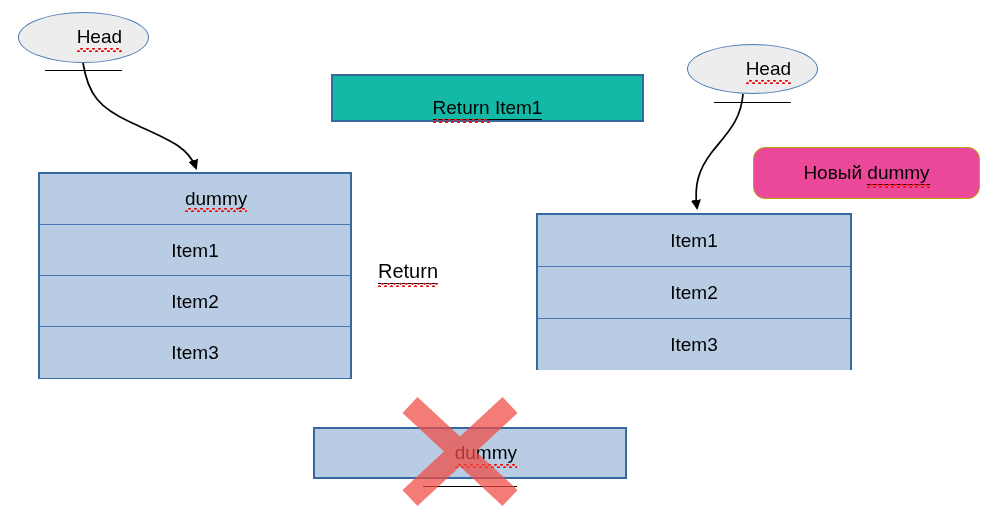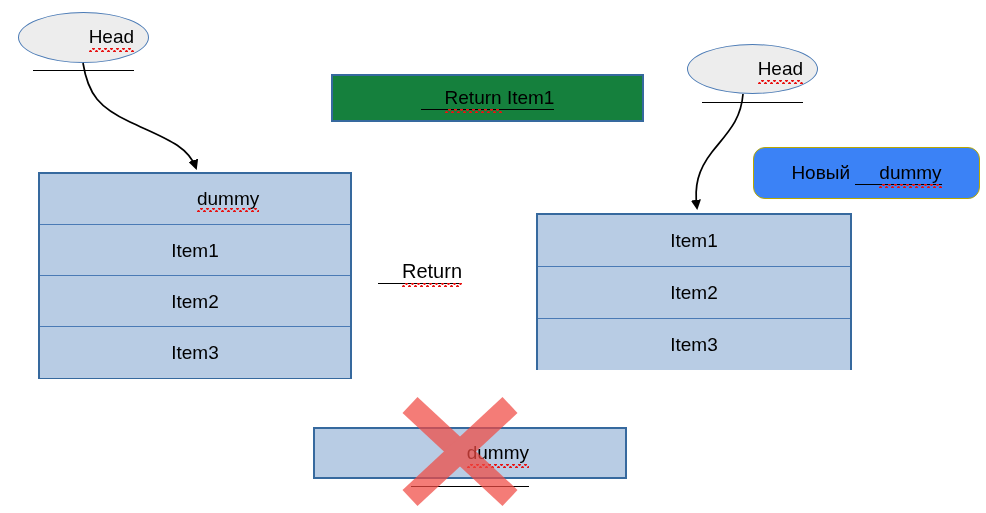--- a/index.html
+++ b/index.html
@@ -44,57 +44,56 @@
   .box {
     position: absolute;
     box-sizing: border-box;
     border: 2px solid #36699e;
     display: flex;
     align-items: center;
     justify-content: center;
     font-size: 19px;
     color: #000;
   }
-  .box-return { background: #15803d; }
+  .box-return { background: #14b8a6; align-items: flex-end; }
   .box-dummy-del { background: #b8cce4; }
 
   
   .ellipse {
     position: absolute;
     box-sizing: border-box;
     border: 1.5px solid #4a7ab5;
     border-radius: 50%;
     background: #ededed;
     display: flex;
     align-items: center;
     justify-content: center;
     font-size: 19px;
     color: #000;
   }
 
   
   .callout {
     position: absolute;
     box-sizing: border-box;
-    background: #3b82f6;
+    background: #ec4899;
     border: 1px solid #b9a800;
     border-radius: 12px;
     display: flex;
     align-items: center;
     justify-content: center;
     font-size: 19px;
     color: #000;
   }
 
   
   .sq {
     position: relative;
     display: inline-block;
     white-space: pre;
-    margin-left: 24px;
   }
   .sq::after {
     content: "";
     position: absolute;
     left: 0;
     right: 0;
     bottom: -4px;
     height: 4px;
     background-image:
       radial-gradient(circle at 1.5px 3.2px, #e81313 1.1px, transparent 1.3px),

